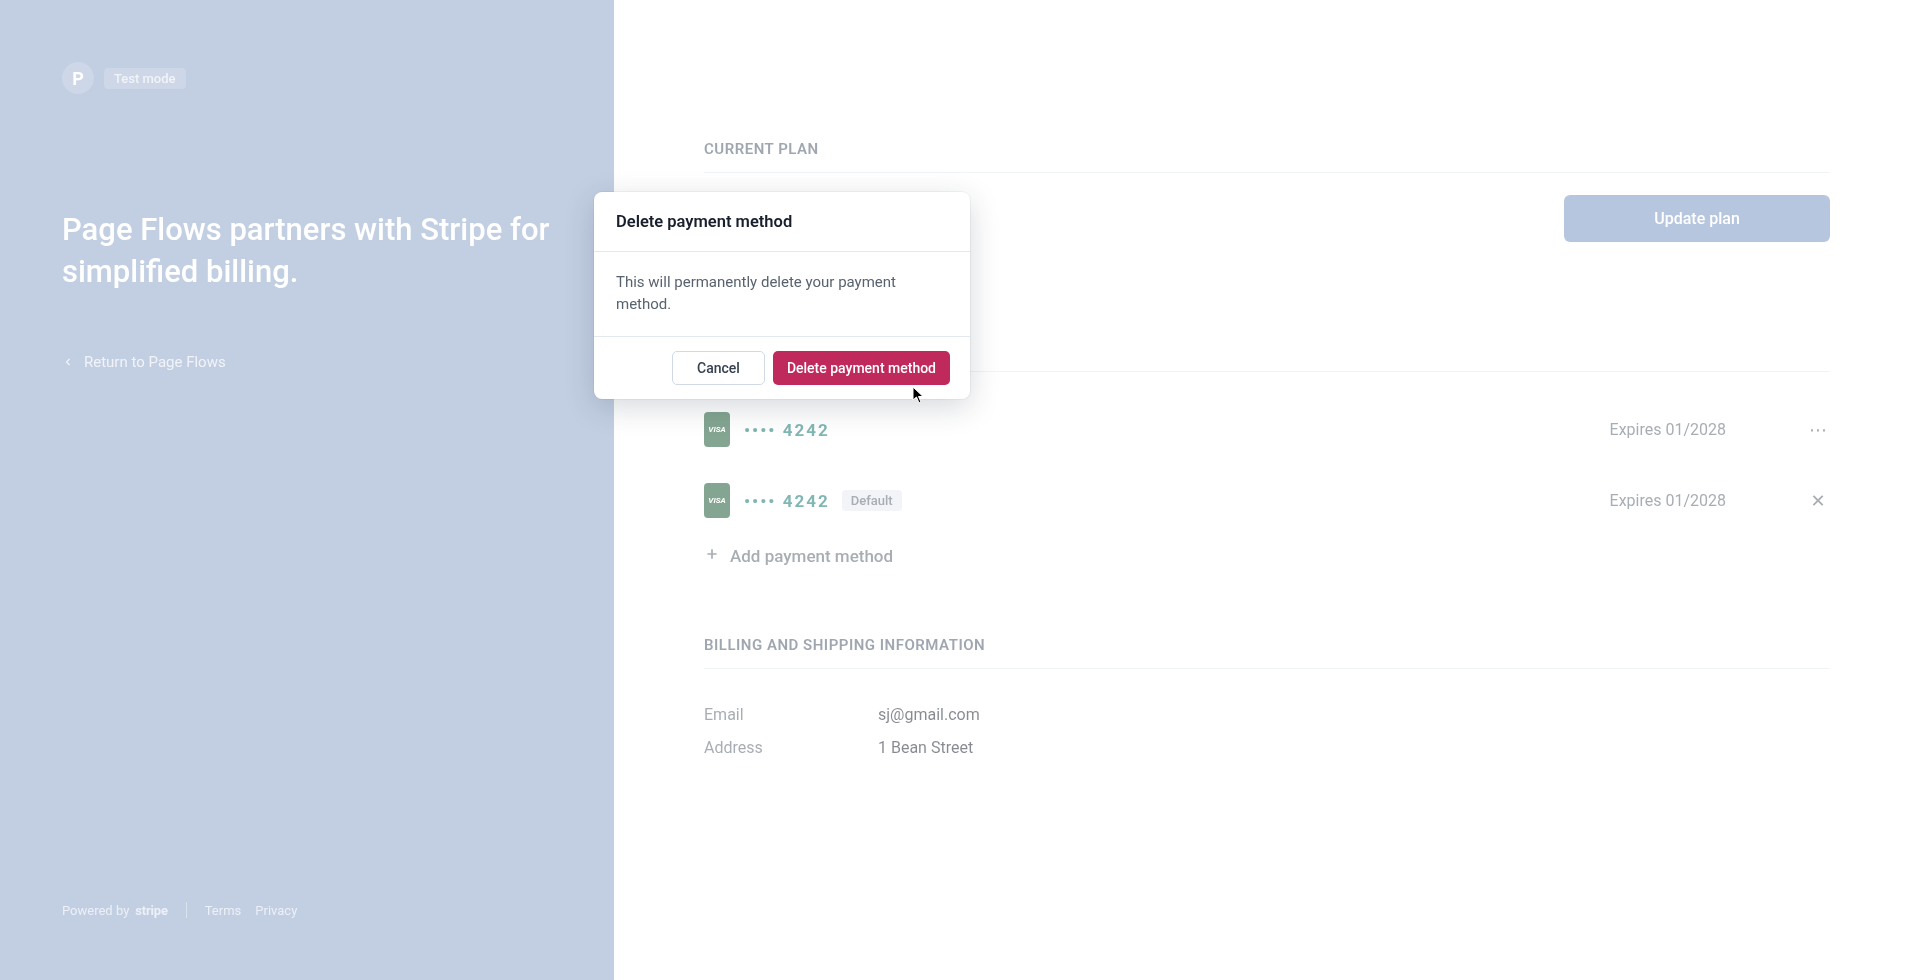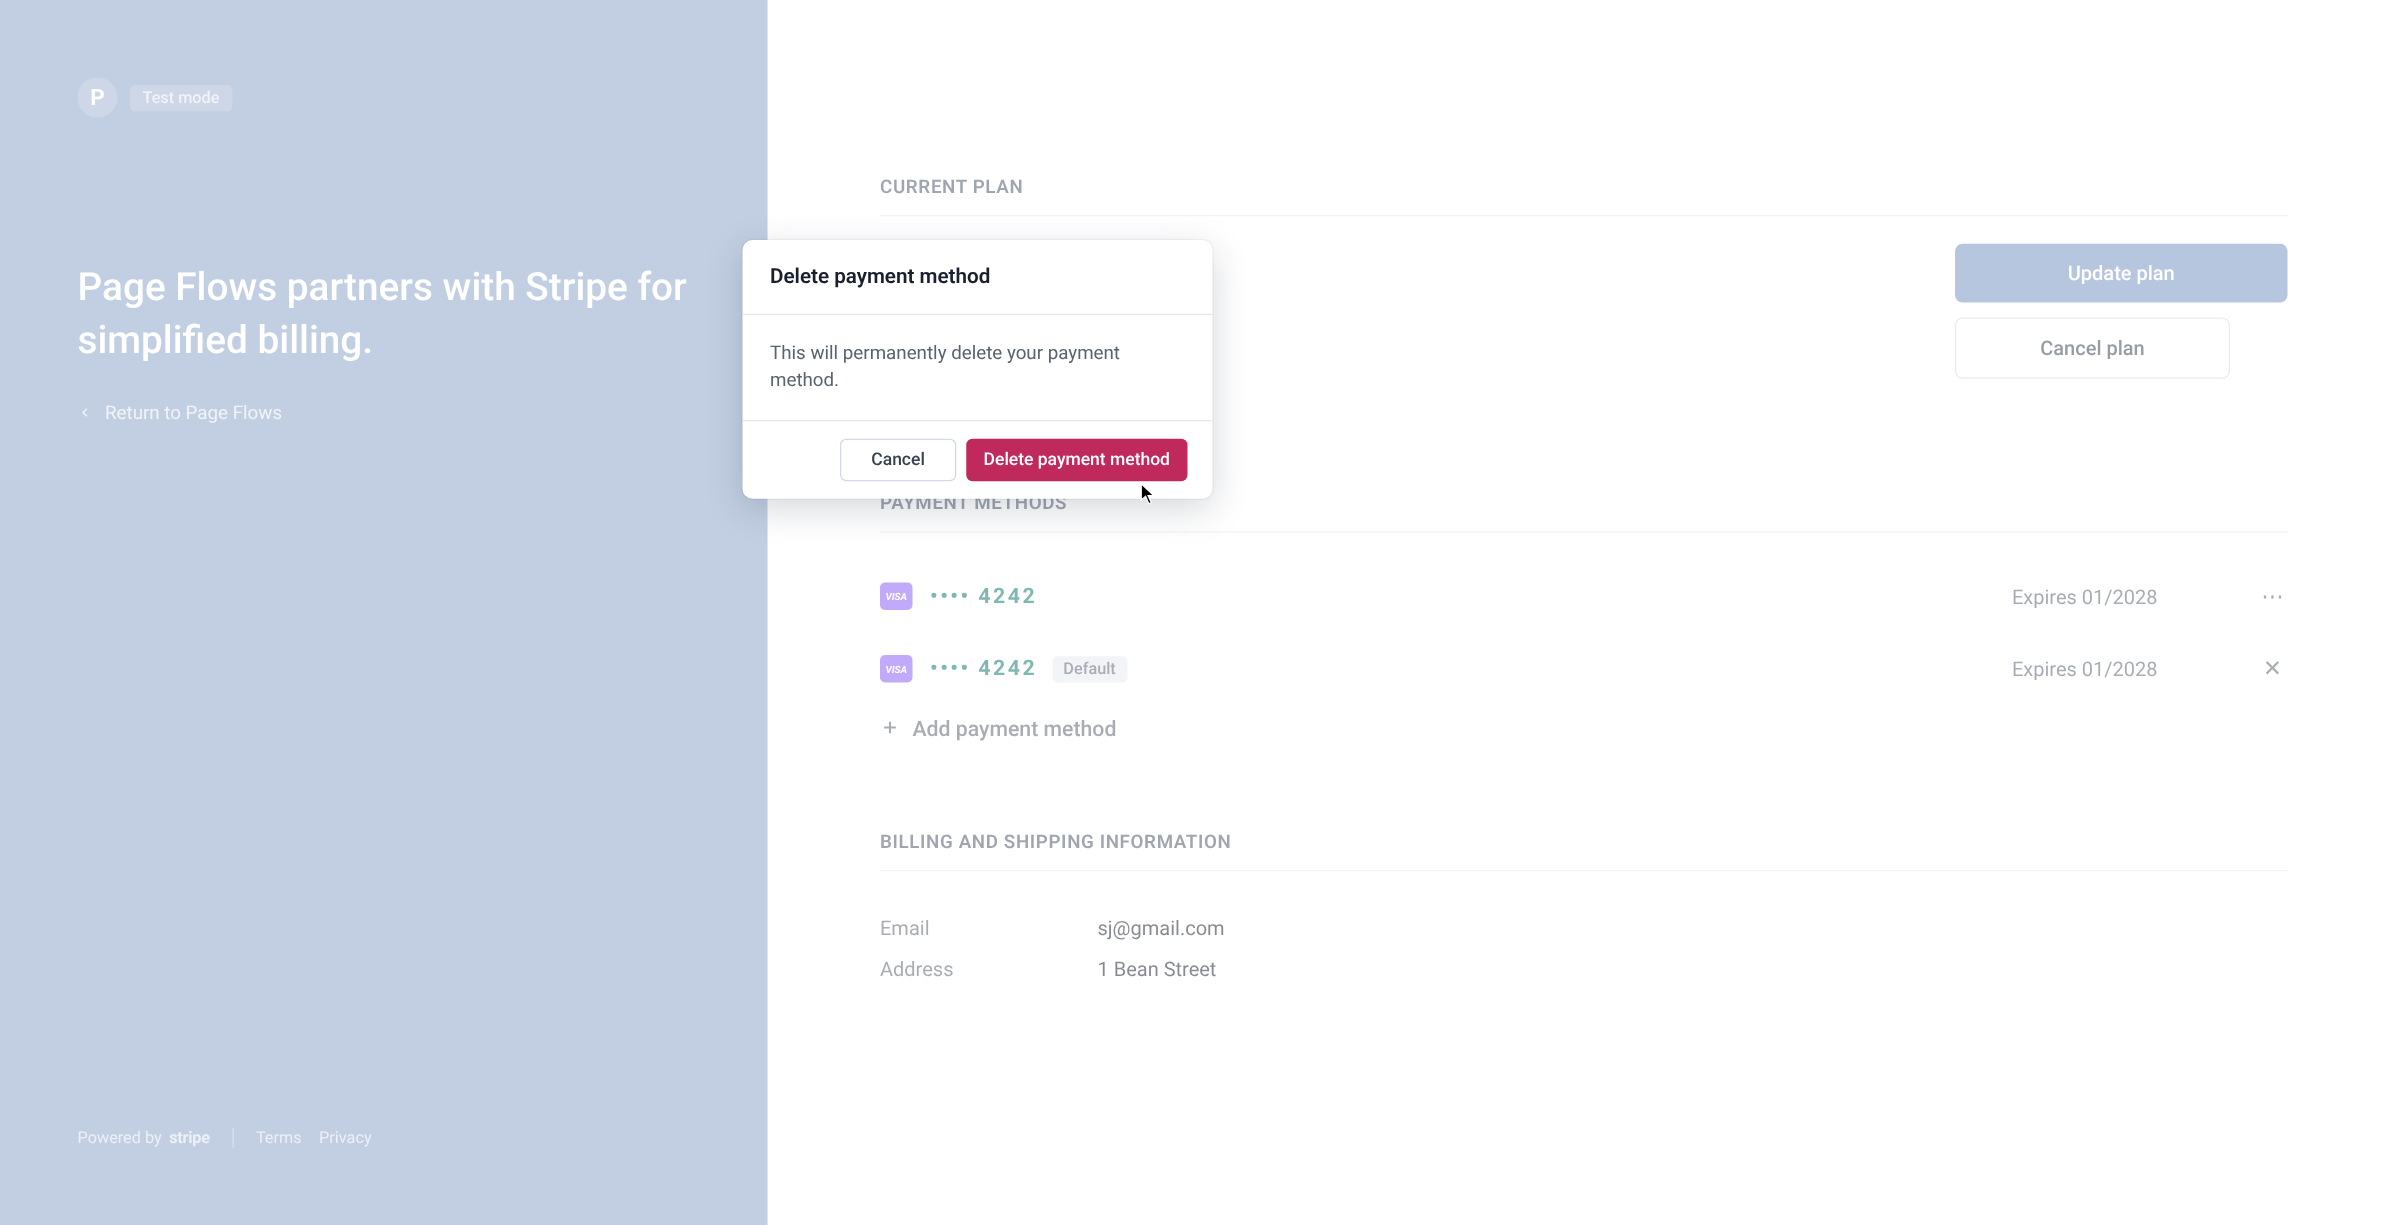--- a/index.html
+++ b/index.html
@@ -48,21 +48,21 @@
       font-size: 13px;
       padding: 3px 10px;
       border-radius: 4px;
       font-weight: 500;
     }
     .headline {
       color: #fff;
       font-size: 31px;
       font-weight: 500;
       line-height: 1.35;
-      margin-bottom: 28px;
+      margin-bottom: 60px;
     }
     .return-link {
       display: flex;
       align-items: center;
       gap: 10px;
       color: #e4e9f3;
       font-size: 15px;
       text-decoration: none;
       cursor: pointer;
     }
@@ -145,23 +145,23 @@
       font-weight: 500;
       cursor: pointer;
     }
     .payment-row {
       display: flex;
       align-items: center;
       padding: 18px 0;
     }
     .visa-badge {
       width: 26px;
-      height: 22px;
+      height: 35px;
       border-radius: 4px;
-      background: #8b5cf6;
+      background: #14532d;
       color: #fff;
       display: flex;
       align-items: center;
       justify-content: center;
       font-size: 8px;
       font-weight: 700;
       font-style: italic;
       margin-right: 14px;
     }
     .masked {
@@ -318,21 +318,20 @@
 
   <div>
     <div class="section-title">CURRENT PLAN</div>
     <div class="divider"></div>
     <div class="plan-row">
       <div class="plan-info">
         <div class="plan-date-row">14, 2023.</div>
       </div>
       <div class="plan-buttons">
         <button class="btn-primary">Update plan</button>
-        <button class="btn-secondary">Cancel plan</button>
       </div>
     </div>
   </div>
 
   <div>
     <div class="section-title">PAYMENT METHODS</div>
     <div class="divider"></div>
 
     <div class="payment-row">
       <span class="visa-badge">VISA</span>

